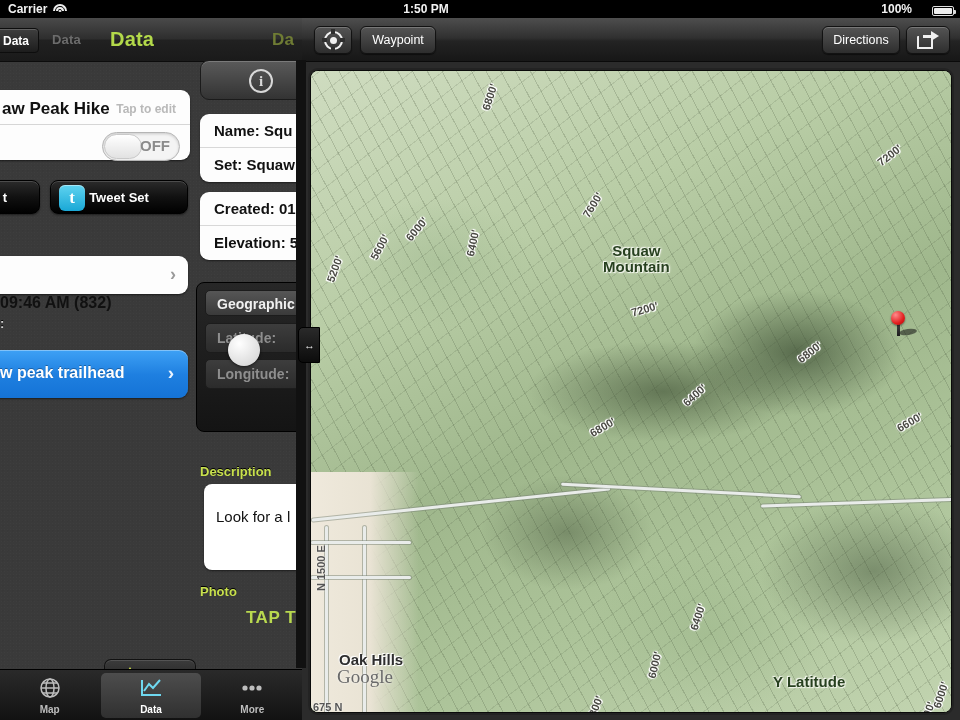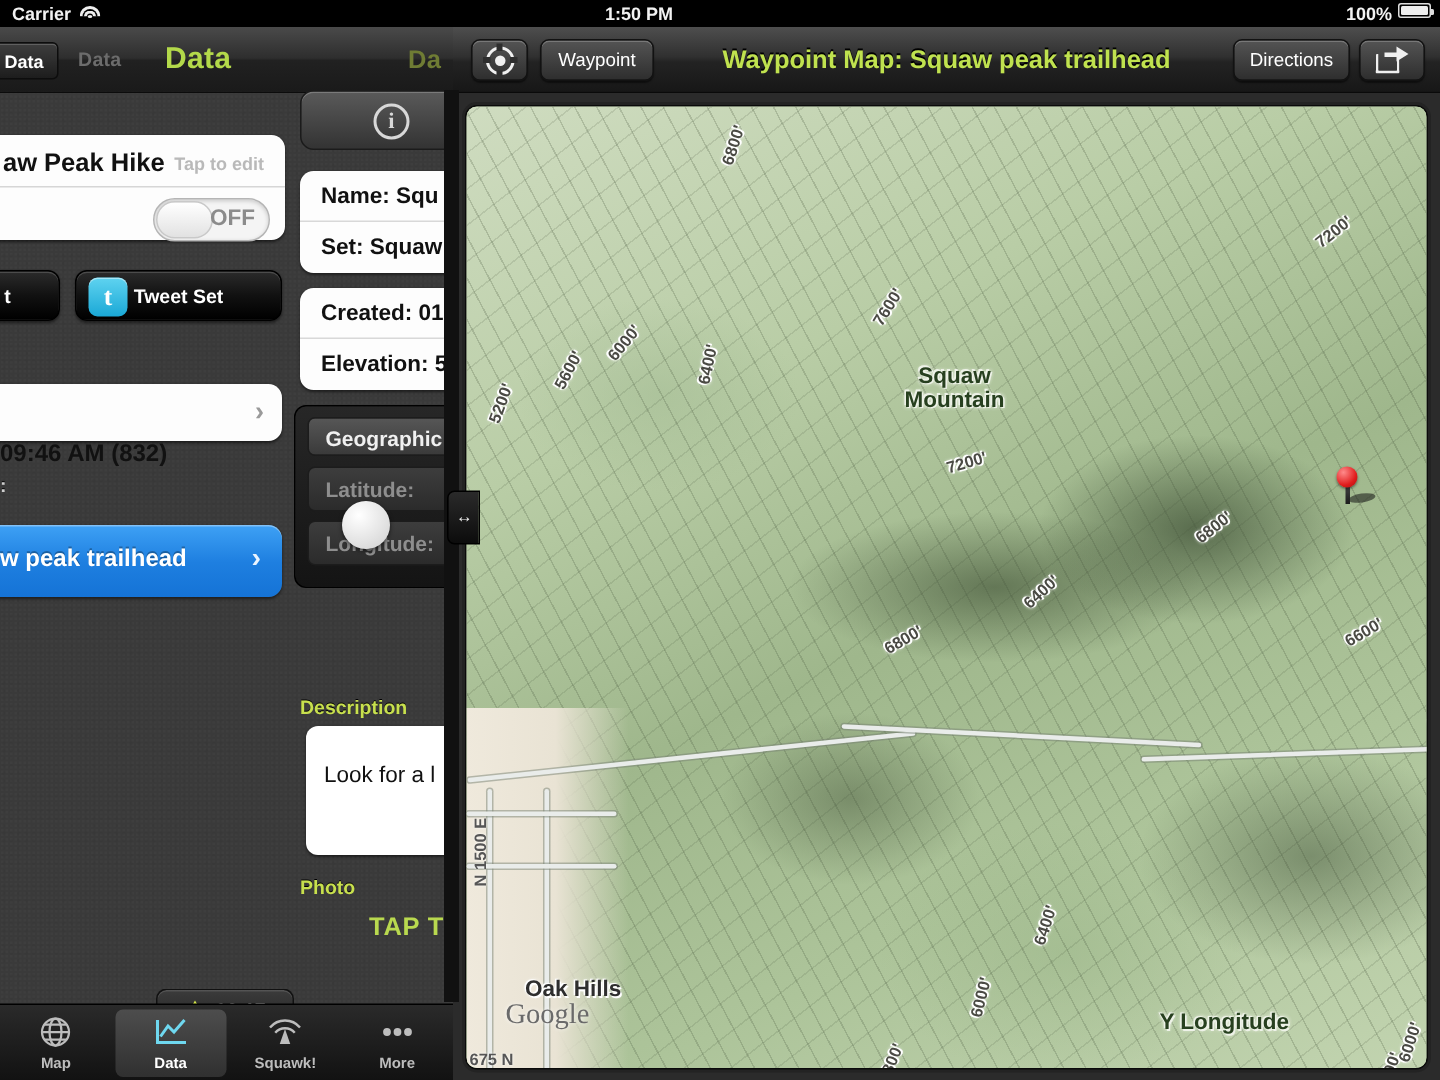--- a/index.html
+++ b/index.html
@@ -13,21 +13,21 @@
 
   
   .statusbar {
     position: absolute; top: 0; left: 0; width: 960px; height: 18px;
     background: #000; color: #f2f2f2;
     font-size: 12px; font-weight: bold;
     display: flex; align-items: center;
   }
   .sb-left { position:absolute; left: 8px; display:flex; align-items:center; gap:6px; }
   .sb-center { position:absolute; left:0; width:852px; text-align:center; }
-  .sb-right { position:absolute; right: 6px; display:flex; align-items:flex-start; gap:4px; }
+  .sb-right { position:absolute; right: 6px; display:flex; align-items:flex-end; gap:20px; }
   .wifi-ico { display:inline-block; width:14px; height:11px; position:relative; }
   .wifi-ico i {
     position:absolute; border:2px solid #eee; border-bottom:none;
     border-radius:50% 50% 0 0 / 100% 100% 0 0; left:50%; transform:translateX(-50%);
   }
   .wifi-ico i:nth-child(1){ width:14px; height:7px; top:0; }
   .wifi-ico i:nth-child(2){ width:8px;  height:4px; top:3px; }
   .wifi-ico i:nth-child(3){ width:3px;  height:2px; top:6px; border-radius:50%; background:#eee; border:none; }
   .batt {
     display:inline-block; width:22px; height:10px; border:1px solid #ddd;
@@ -195,21 +195,21 @@
     position:absolute; left:4px; background:#fdfdfd; border-radius:9px;
     box-shadow:0 1px 2px rgba(0,0,0,.5); width:220px;
   }
   .m-card .mrow {
     height:34px; position:relative; border-bottom:1px solid #d8d8d8;
   }
   .m-card .mrow:last-child { border-bottom:none; }
   .mrow span { position:absolute; left:14px; top:8px; font-size:15px; font-weight:bold; color:#111; white-space:nowrap;}
 
   .dark-panel {
-    position:absolute; left:0; top:210px; width:120px; height:122px;
+    position:absolute; left:0; top:222px; width:120px; height:150px;
     background:linear-gradient(180deg,#272727,#141414);
     border:1px solid #000; border-radius:8px;
   }
   .geo-head {
     position:absolute; left:8px; top:7px; width:190px; height:26px;
     background:linear-gradient(180deg,#565656,#3a3a3a);
     border-radius:5px; border:1px solid #1c1c1c;
   }
   .geo-head span{ position:absolute; left:11px; top:5px; font-size:14px; font-weight:bold; color:#f0f0f0;}
   .geo-row {
@@ -476,32 +476,20 @@
                 <polyline points="5,4 5,19 24,19"></polyline>
                 <polyline points="7,15 12,8 16,12 23,4"></polyline>
               </g>
             </svg>
         </span>
         <span class="tab-lbl">Data</span>
       </div>
       <div class="tabitem">
         <span class="tab-ico">
           <svg width="28" height="26" viewBox="0 0 28 26">
-              <g fill="none" stroke="#bdbdbd" stroke-width="1.6">
-                <path d="M4 9 A13 13 0 0 1 24 9"></path>
-                <path d="M7.5 12.5 A8.5 8.5 0 0 1 20.5 12.5"></path>
-              </g>
-              <polygon points="14,10 17.5,20 10.5,20" fill="#bdbdbd"></polygon>
-            </svg>
-        </span>
-        <span class="tab-lbl">Squawk!</span>
-      </div>
-      <div class="tabitem">
-        <span class="tab-ico">
-          <svg width="28" height="26" viewBox="0 0 28 26">
               <g fill="#bdbdbd">
                 <circle cx="7" cy="12" r="2.6"></circle>
                 <circle cx="14" cy="12" r="2.6"></circle>
                 <circle cx="21" cy="12" r="2.6"></circle>
               </g>
             </svg>
         </span>
         <span class="tab-lbl">More</span>
       </div>
     </div>
@@ -565,21 +553,20 @@
             <i class="dot"></i>
           <i class="tk t"></i>
             <i class="tk b"></i>
             <i class="tk l"></i>
             <i class="tk r"></i>
         </span>
       </div>
       <div class="tbtn btn-waypoint">
         <span>Waypoint</span>
       </div>
-      <div class="map-title">Waypoint Map: Squaw peak trailhead</div>
       <div class="tbtn btn-directions">
         <span>Directions</span>
       </div>
       <div class="tbtn btn-share">
         <span class="share-ico">
           <i class="box"></i>
             <i class="stem"></i>
             <i class="arrow"></i>
         </span>
       </div>
@@ -613,22 +600,22 @@
           <div class="contour-lbl" style="left: 585px; top: 345px; transform: rotate(-30deg);">6600'</div>
           <div class="contour-lbl" style="left: 640px; top: 398px; transform: rotate(-40deg);">6000'</div>
           <div class="contour-lbl" style="left: 373px; top: 540px; transform: rotate(-72deg);">6400'</div>
           <div class="contour-lbl" style="left: 330px; top: 588px; transform: rotate(-76deg);">6000'</div>
           <div class="contour-lbl" style="left: 616px; top: 618px; transform: rotate(-72deg);">6000'</div>
           <div class="contour-lbl" style="left: 602px; top: 638px; transform: rotate(-70deg);">7600'</div>
           <div class="contour-lbl" style="left: 270px; top: 632px; transform: rotate(-68deg);">6800'</div>
         </div>
 
       <div class="place-lbl" style="left:292px; top:172px;">Squaw<br>Mountain</div>
-      <div class="place-lbl" style="left:462px; top:603px;">Y Longitude</div>
-      <div class="town-lbl" style="left:28px; top:580px;margin-left:11px;">Oak Hills</div>
+      <div class="place-lbl" style="left:462px; top:603px;">Y Latitude</div>
+      <div class="town-lbl" style="left:28px; top:580px;">Oak Hills</div>
 
       <div class="street-lbl" style="left:4px; top:520px; transform:rotate(-90deg); transform-origin:left top;">N 1500 E</div>
       <div class="street-lbl" style="left:2px; top:630px;">675 N</div>
 
       <div class="gwm">Google</div>
 
       <div class="pin-shadow" style="left:588px; top:258px;"></div>
       <div class="pin-needle" style="left:586px; top:250px;"></div>
       <div class="pin" style="left:580px; top:240px;"></div>
     </div>

